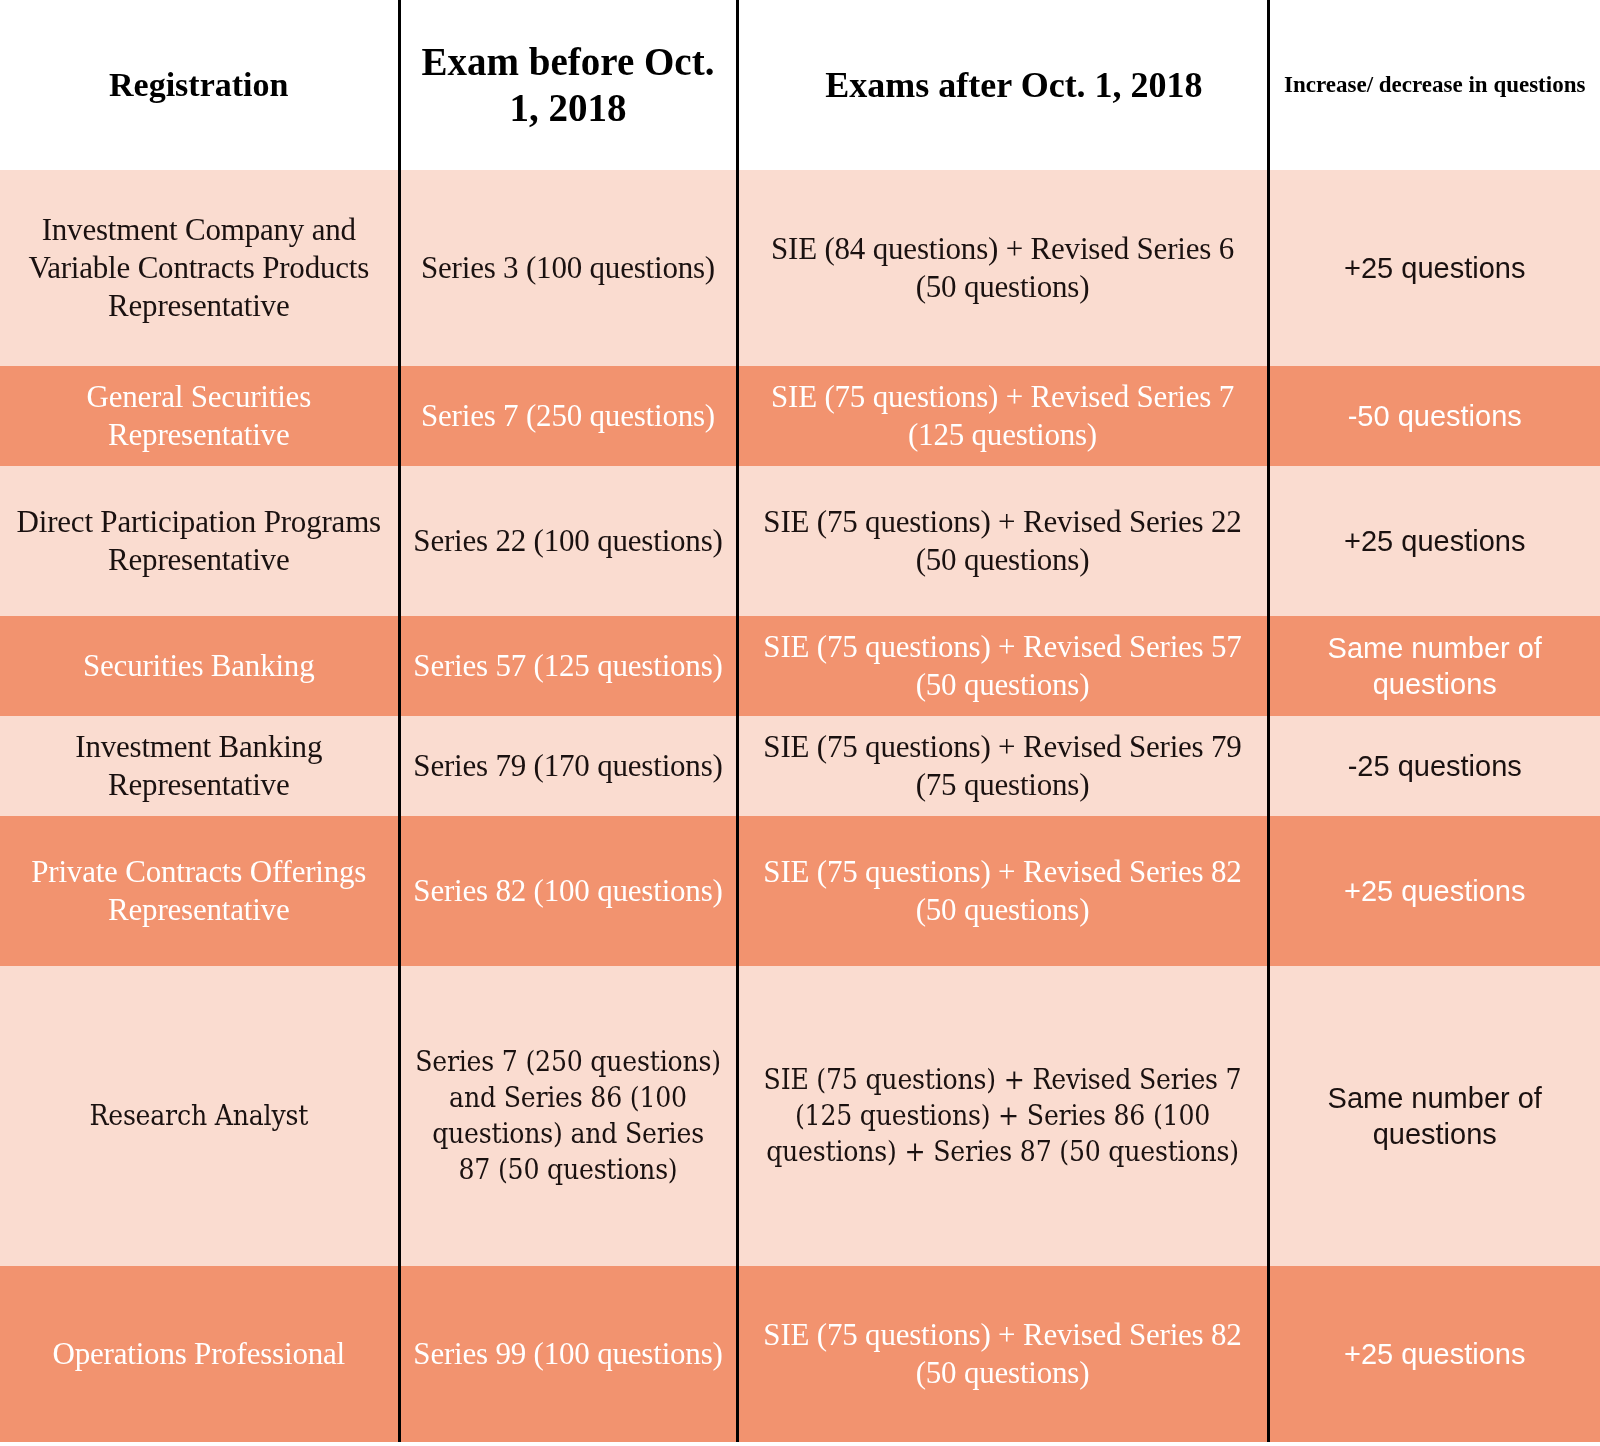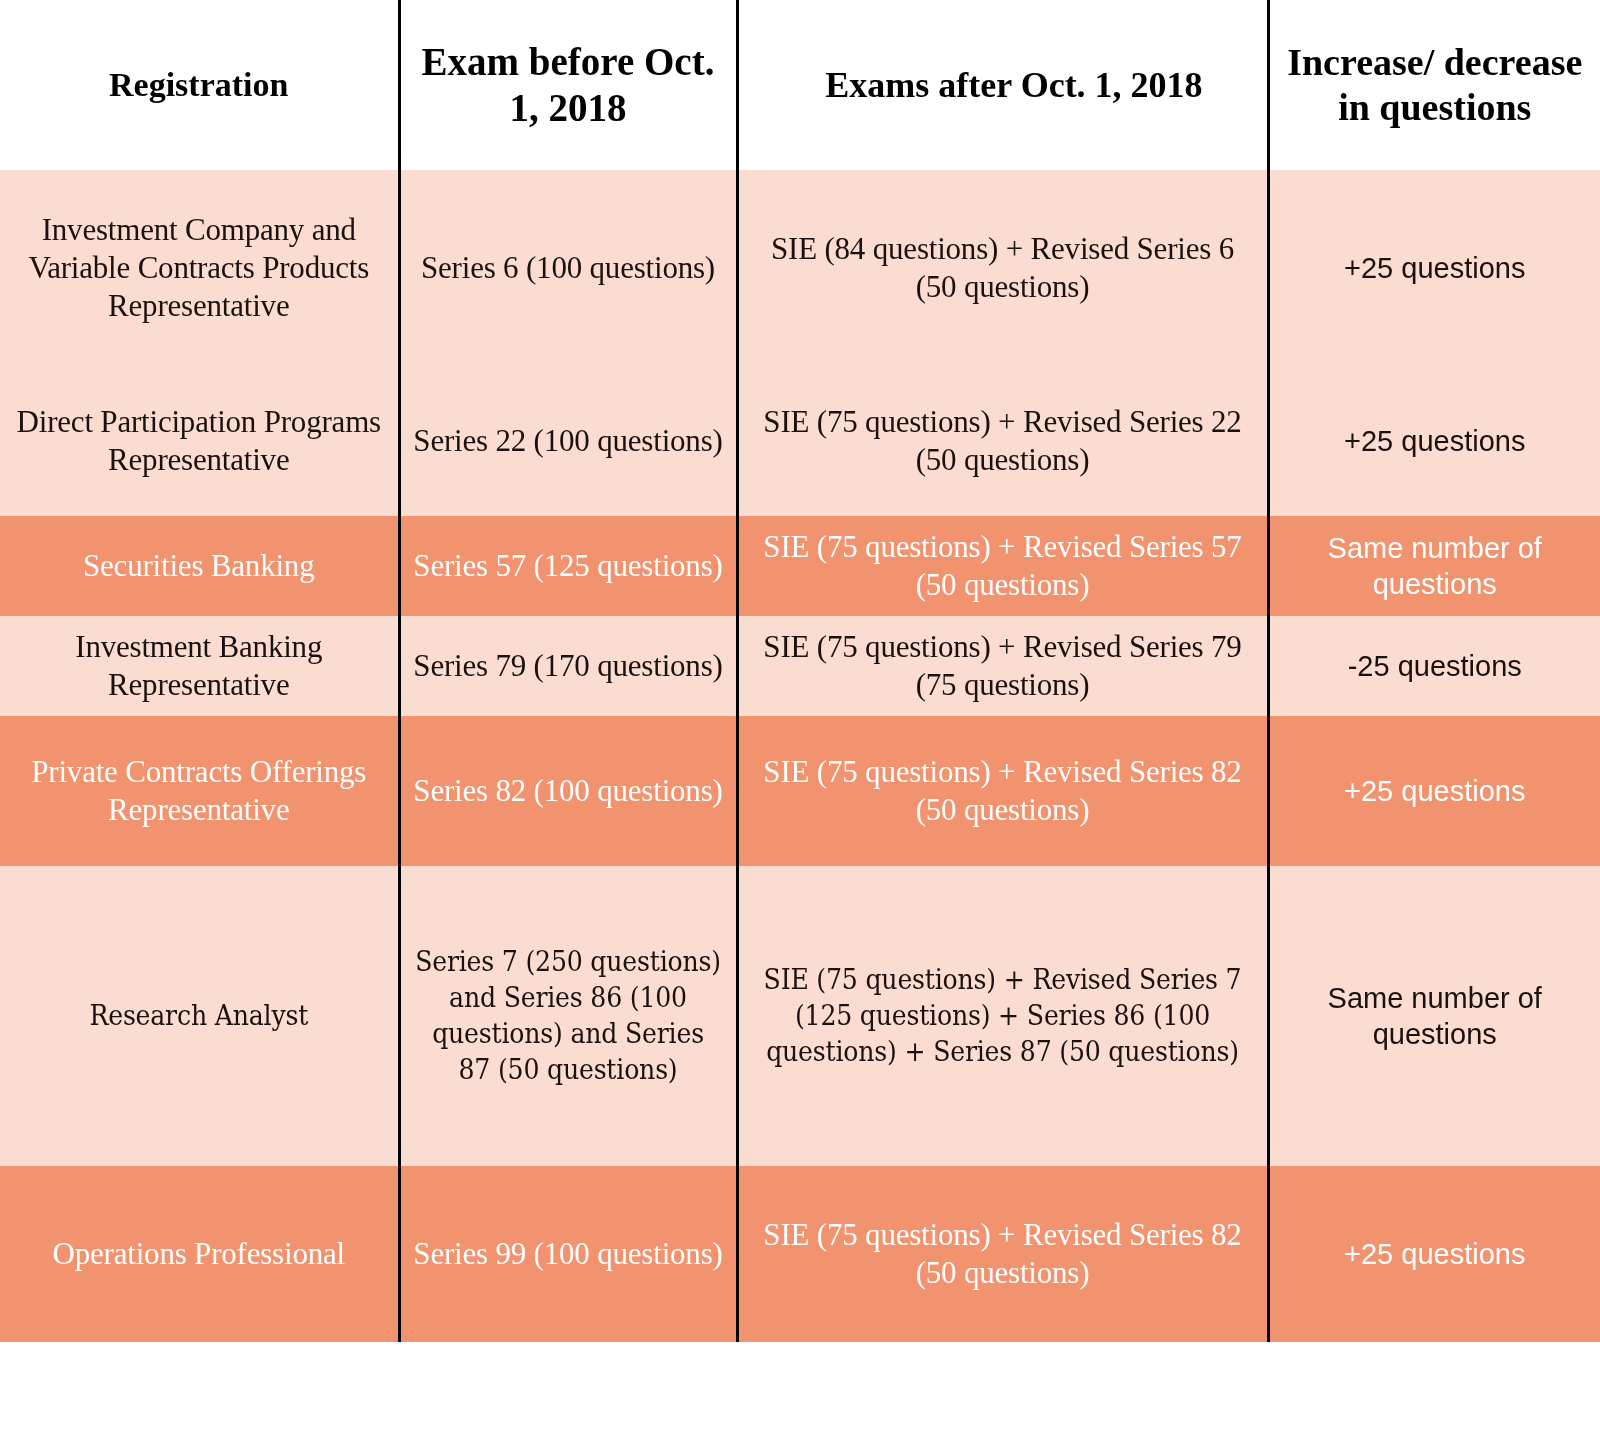--- a/index.html
+++ b/index.html
@@ -46,21 +46,21 @@
   thead th {
     background: #ffffff;
     color: #000000;
     font-weight: bold;
     height: 170px;
     line-height: 1.18;
   }
   th.h-reg   { font-size: 34px; }
   th.h-before{ font-size: 39px; }
   th.h-after { font-size: 36px; padding-left: 35px; }
-  th.h-delta { font-size: 38px; margin-left: 40px; }
+  th.h-delta { font-size: 23px; margin-left: 40px; }
 
   tbody tr.light td { background: #fadcd0; color: #1a1110; }
   tbody tr.dark  td { background: #f2936f; color: #ffffff; }
 
   
   td.cond {
     font-family: "Liberation Serif", "DejaVu Serif", serif;
     font-stretch: condensed;
     transform: none;
     font-size: 31px;
@@ -98,23 +98,29 @@
       <tr>
         <th class="h-reg">Registration</th>
         <th class="h-before sep">Exam before Oct. 1, 2018</th>
         <th class="h-after sep">Exams after Oct. 1, 2018</th>
         <th class="h-delta sep">Increase/ decrease in questions</th>
       </tr>
     </thead>
     <tbody>
       <tr class="light r1">
         <td class="cond">Investment Company and Variable Contracts Products Representative</td>
-        <td class="cond sep">Series 6 (100 questions)</td>
+        <td class="cond sep">Series 3 (100 questions)</td>
         <td class="cond sep">SIE (84 questions) + Revised Series 6 (50 questions)</td>
         <td class="wide sep">+25 questions</td>
+      </tr>
+      <tr class="dark r2">
+        <td class="cond">General Securities Representative</td>
+        <td class="cond sep">Series 7 (250 questions)</td>
+        <td class="cond sep">SIE (75 questions) + Revised Series 7 (125 questions)</td>
+        <td class="wide sep">-50 questions</td>
       </tr>
       <tr class="light r3">
         <td class="cond">Direct Participation Programs Representative</td>
         <td class="cond sep">Series 22 (100 questions)</td>
         <td class="cond sep">SIE (75 questions) + Revised Series 22 (50 questions)</td>
         <td class="wide sep">+25 questions</td>
       </tr>
       <tr class="dark r4">
         <td class="cond">Securities Banking</td>
         <td class="cond sep">Series 57 (125 questions)</td>

